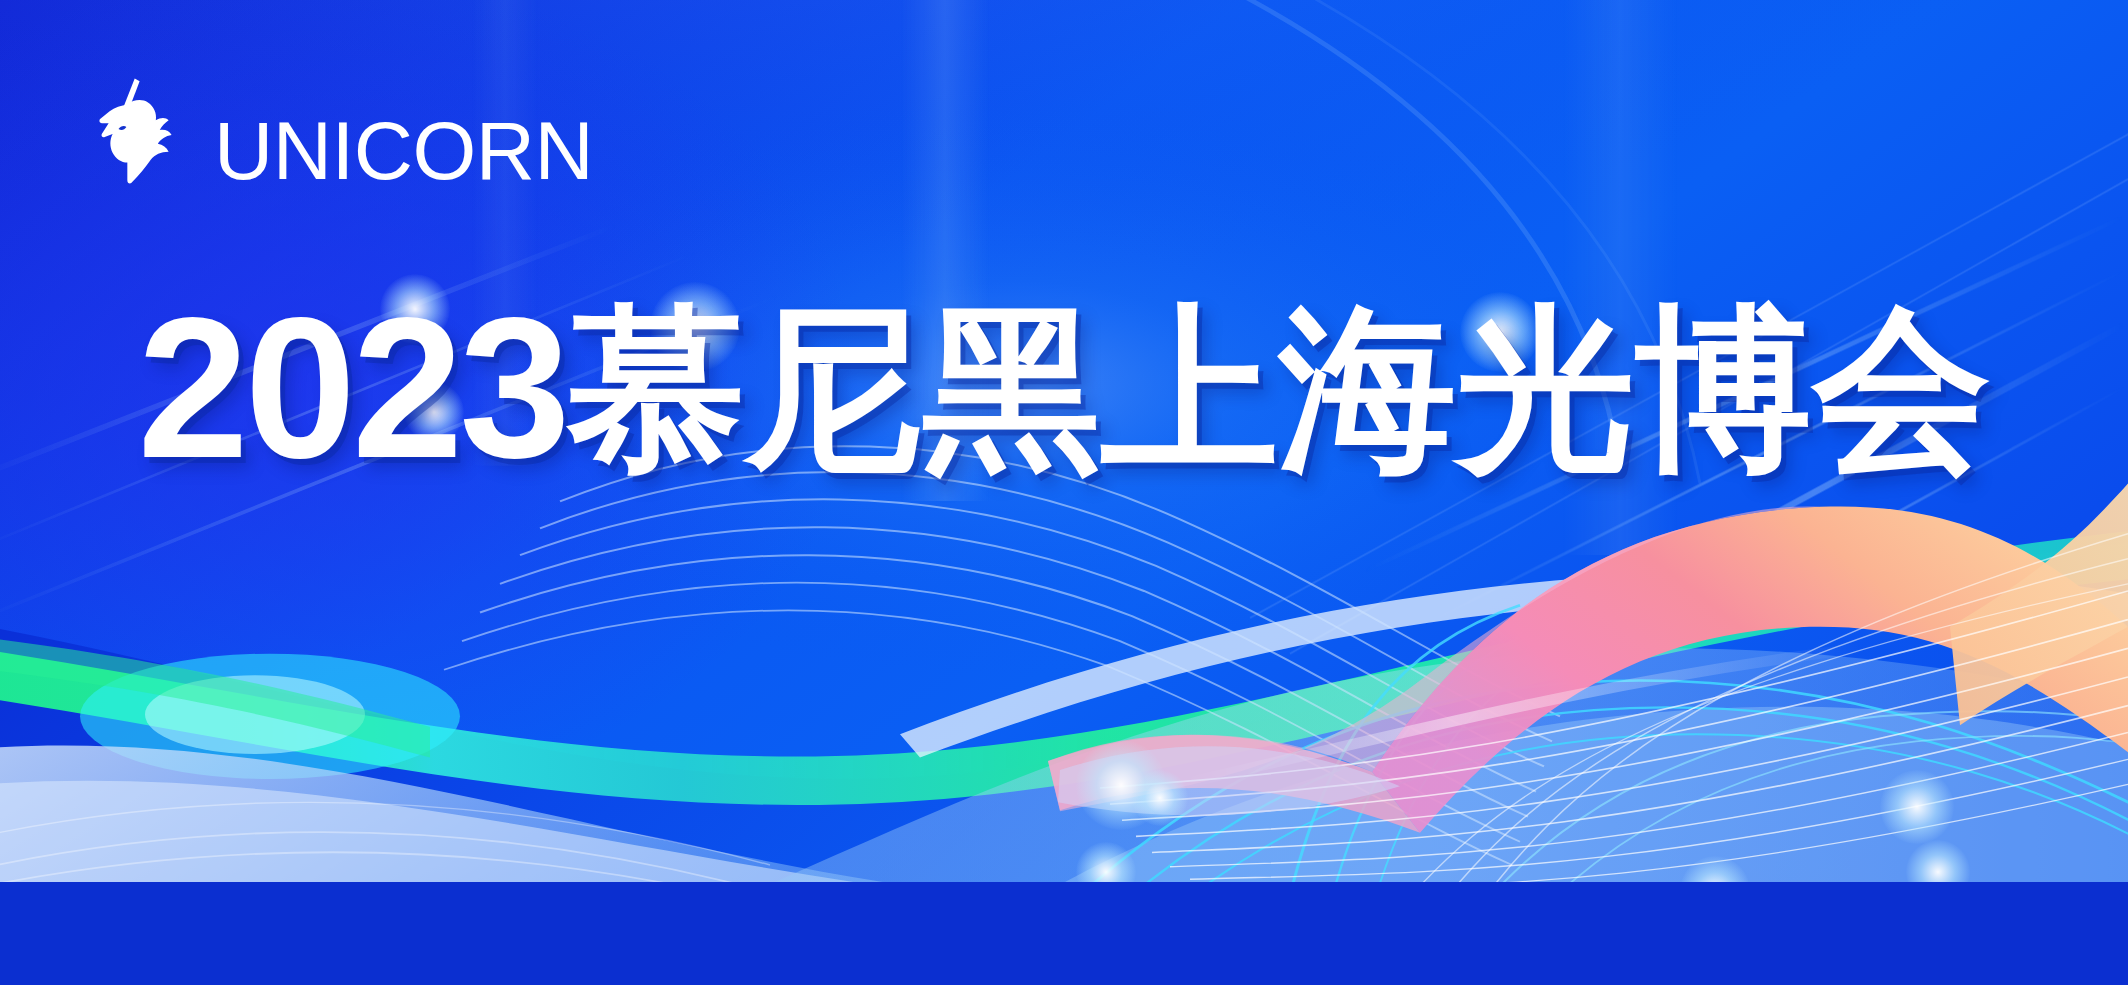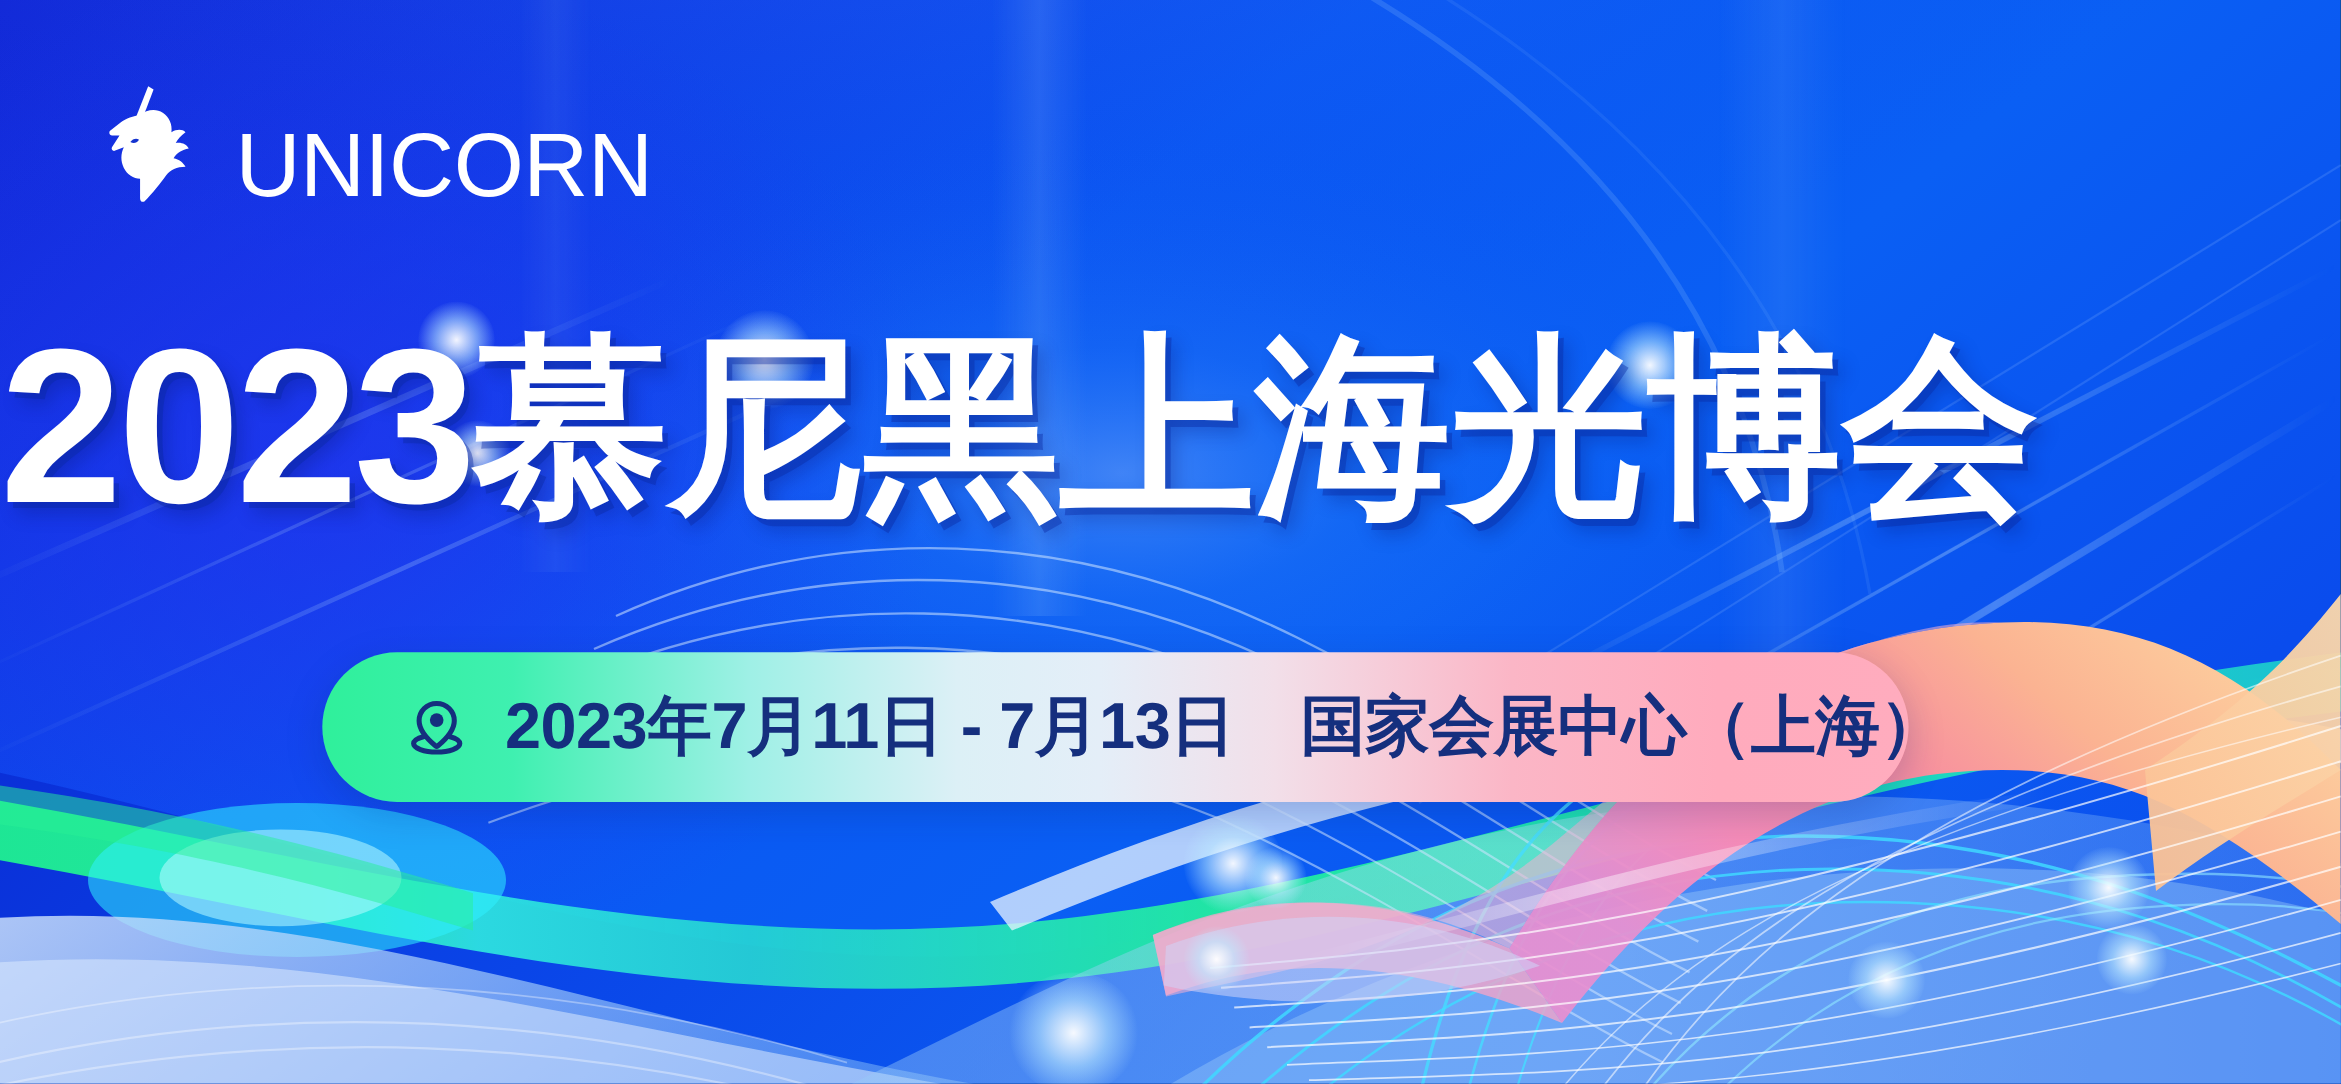--- a/index.html
+++ b/index.html
@@ -7,23 +7,23 @@
   html,body{ background:#0b2fd0; }
   body{
     font-family:"Liberation Sans", sans-serif;
     -webkit-font-smoothing:antialiased;
   }
 
   
   .banner{
     position:relative;
     width:2128px;
-    height:985px;
+    height:882px;
     overflow:hidden;
-    background:#14532d;
+    background:#a21caf;
   }
 
   .layer{ position:absolute; inset:0; }
   .layer svg{ display:block; width:100%; height:100%; }
 
   
   .logo-block{
     position:absolute;
     left:88px;
     top:68px;
@@ -70,21 +70,21 @@
     position:relative;
     top:-4px;
   }
 
   
   .headline{
     position:absolute;
     left:0;
     right:0;
     top:288px;
-    text-align:left;
+    text-align:center;
     z-index:40;
     white-space:nowrap;
   }
   .headline .year,
   .headline .cjk{
     color:#ffffff;
     font-weight:700;
     display:inline-block;
     vertical-align:baseline;
     text-shadow:
@@ -423,30 +423,14 @@
         </svg>
       </span>
       <span class="logo-word">UNICORN</span>
     </div>
   </div>
 
   <div class="headline">
     <span class="year">2023</span><span class="cjk">慕尼黑上海光博会</span>
   </div>
 
-  <div class="pill">
-    <span class="pin-icon">
-      <svg viewBox="0 0 56 56" xmlns="http://www.w3.org/2000/svg" aria-hidden="true">
-        <g fill="none" stroke="#152f7e" stroke-width="4.6" stroke-linecap="round" stroke-linejoin="round">
-          <path d="M28 5.5 C 19 5.5 12 12.4 12 21.2 C 12 31.4 24.2 41.8 27.1 44.2 C 27.6 44.6 28.4 44.6 28.9 44.2 C 31.8 41.8 44 31.4 44 21.2 C 44 12.4 37 5.5 28 5.5 Z"></path>
-          <circle cx="28" cy="20.6" r="6.2" fill="#152f7e" stroke="none"></circle>
-          <path d="M16.5 35.5 C 10.5 37.1 7 39.4 7 42 C 7 46.2 16.4 49.6 28 49.6 C 39.6 49.6 49 46.2 49 42 C 49 39.4 45.5 37.1 39.5 35.5"></path>
-        </g>
-      </svg>
-    </span>
-    <span class="pill-text">
-      <span class="pill-date">2023年7月11日 - 7月13日</span>
-      <span class="pill-gap"></span>
-      <span class="pill-venue">国家会展中心（上海）</span>
-    </span>
-  </div>
 
 </div>
 
 </body></html>

